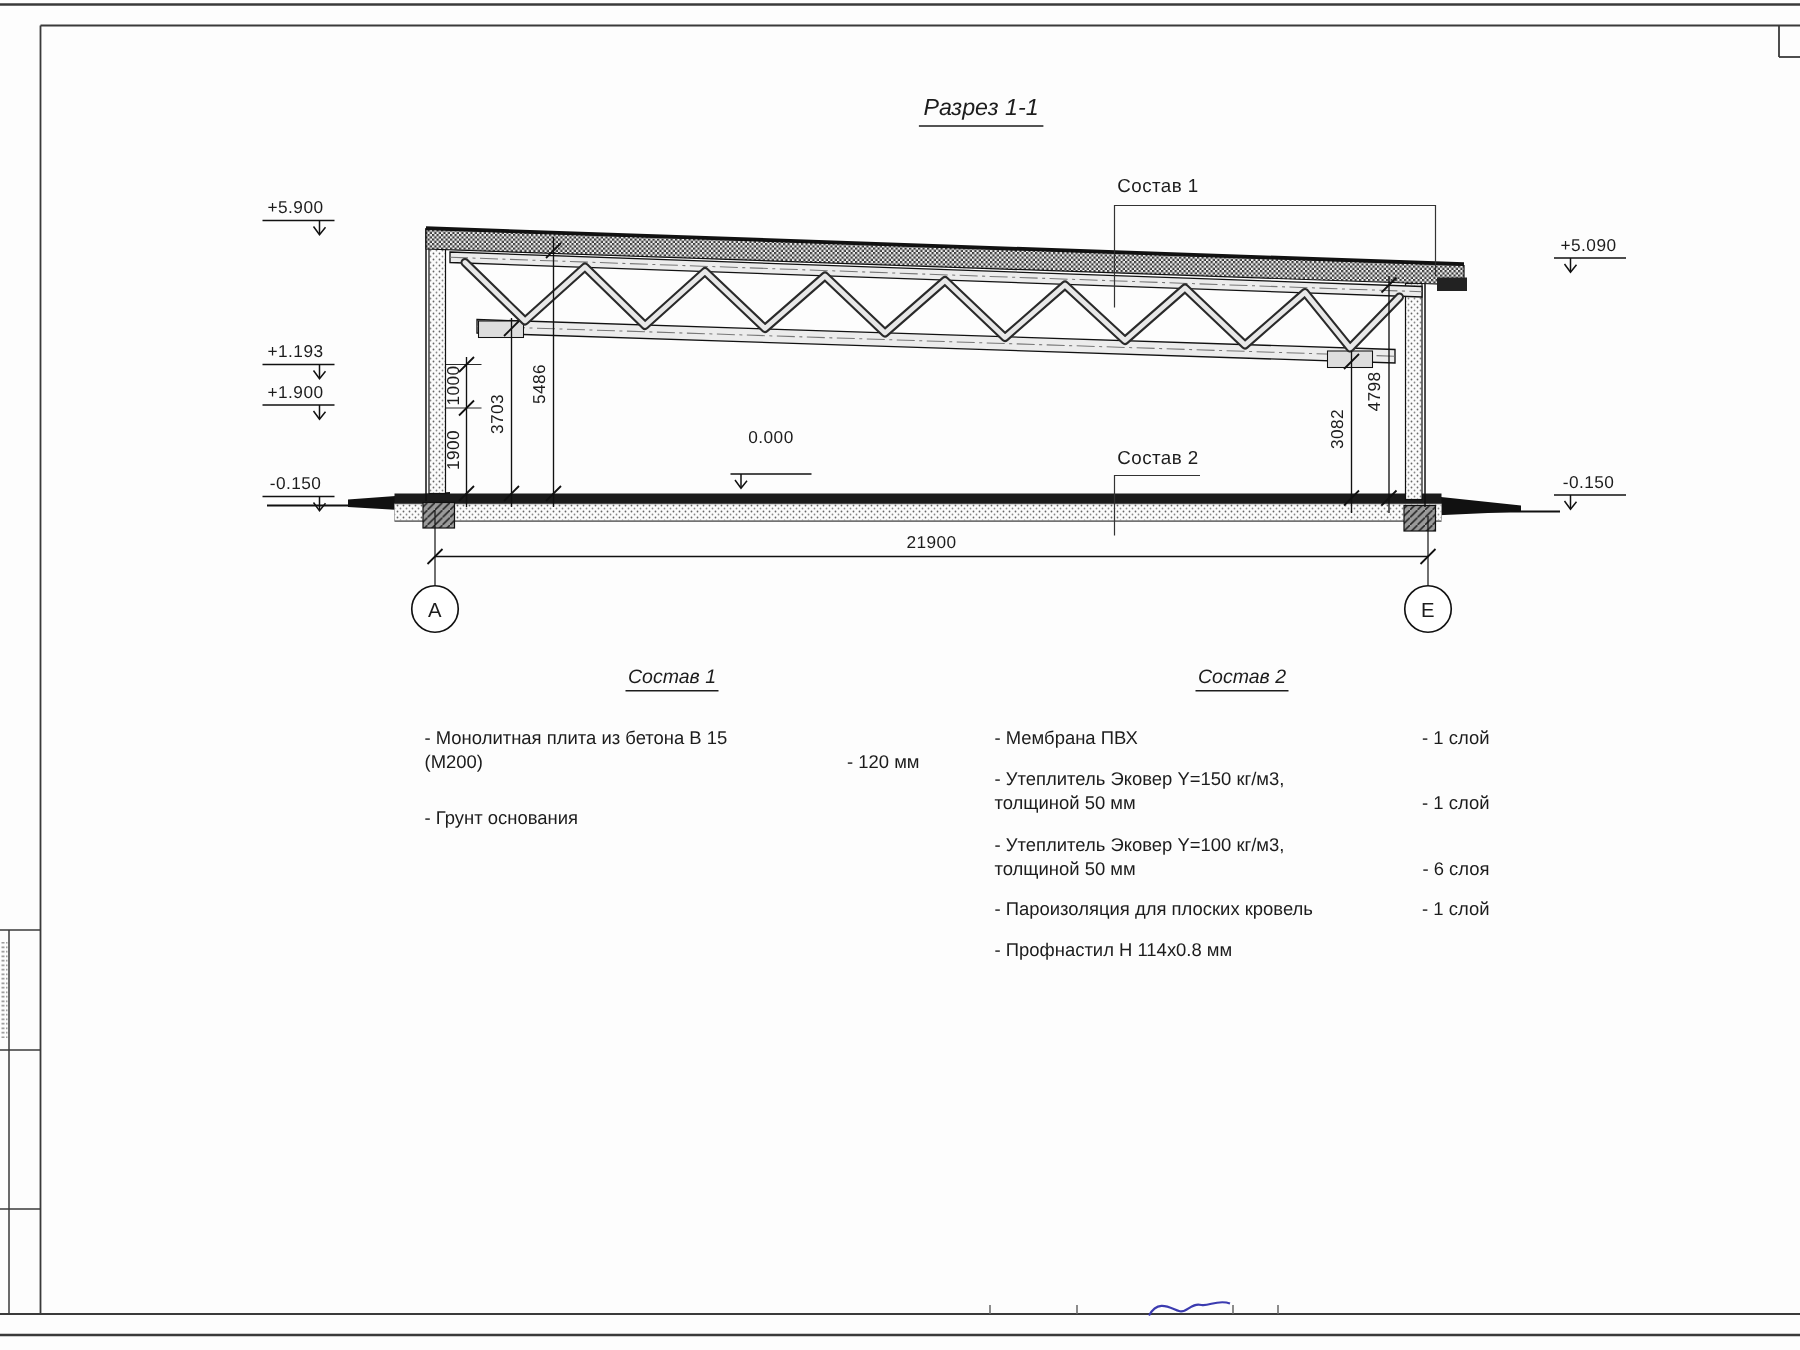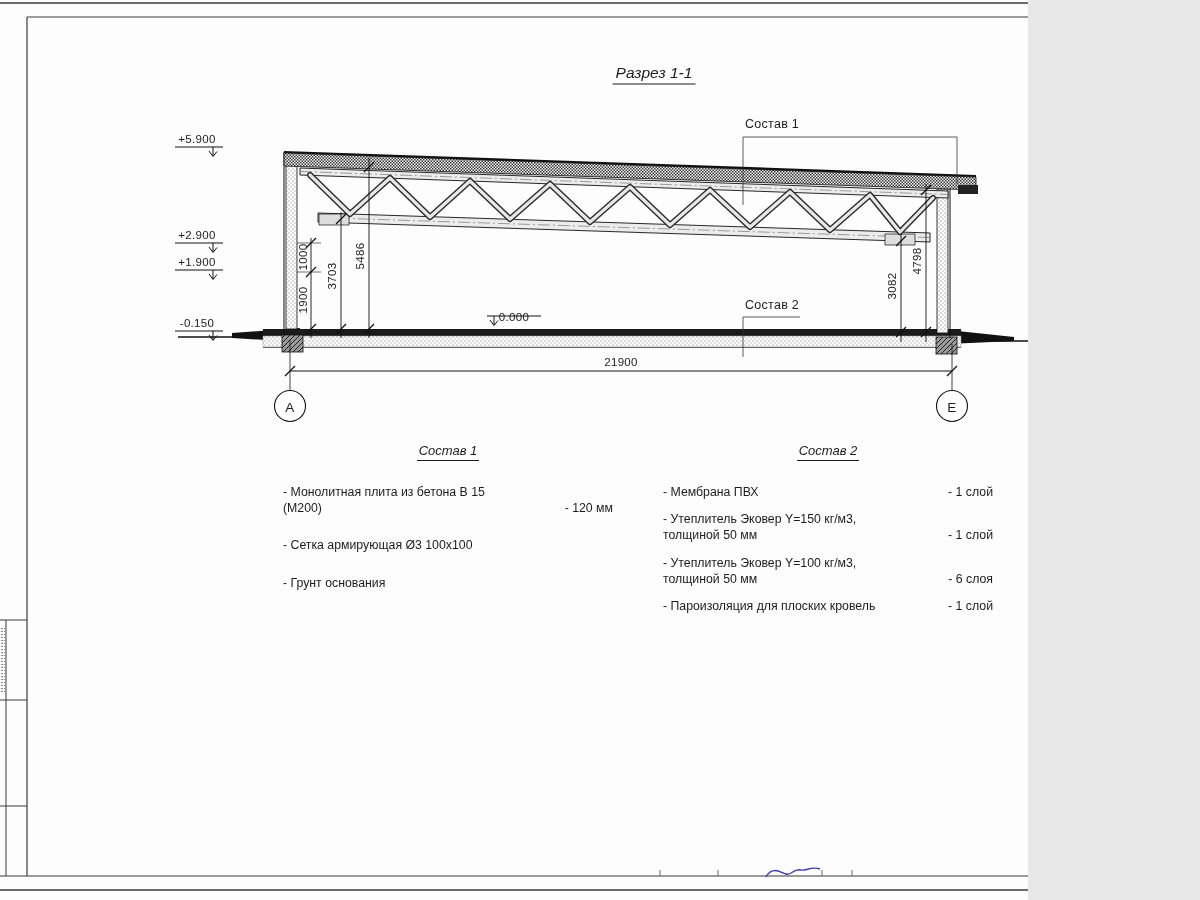--- a/index.html
+++ b/index.html
@@ -1,17 +1,17 @@
 <!DOCTYPE html>
 <html><head>
 <meta charset="utf-8">
 <style>
   html,body{margin:0;padding:0;background:#e8e8e8;}
   .sheet{
-    position:relative;width:1028px;height:900px;background:#fdfdfd;
+    position:relative;width:1200px;height:900px;background:#fdfdfd;
     font-family:"Liberation Sans",sans-serif;color:#1c1c1c;overflow:hidden;
   }
   svg{position:absolute;left:0;top:0;}
   .lbl{
     position:absolute;white-space:nowrap;font-size:11.5px;color:#1c1c1c;
     transform:translate(-50%,-50%);letter-spacing:.3px;
   }
   .rot90{transform:translate(-50%,-50%) rotate(-90deg);}
   .big{font-size:12.5px;}
   .axis-letter{font-size:13.5px;}
@@ -189,26 +189,26 @@
 
     <g>
       <polyline points="743,205 743,137 957,137 957,184" fill="none" stroke="#333" stroke-width="0.8"></polyline>
       <polyline points="800,317 743,317 743,357" fill="none" stroke="#333" stroke-width="0.8"></polyline>
     </g>
   </svg>
 
   <div class="page-title">Разрез 1-1</div>
 
   <span class="lbl" style="left:197px;top:139px">+5.900</span>
-  <span class="lbl" style="left:197px;top:235px">+2.900</span>
+  <span class="lbl" style="left:197px;top:235px">+1.193</span>
   <span class="lbl" style="left:197px;top:262px">+1.900</span>
   <span class="lbl" style="left:197px;top:323px">-0.150</span>
   <span class="lbl" style="left:1059px;top:164px">+5.090</span>
   <span class="lbl" style="left:1059px;top:322px">-0.150</span>
-  <span class="lbl" style="left:514px;top:317px">0.000</span>
+  <span class="lbl" style="left:514px;top:292px">0.000</span>
 
   <span class="lbl rot90" style="left:303px;top:300px">1900</span>
   <span class="lbl rot90" style="left:303px;top:257px">1000</span>
   <span class="lbl rot90" style="left:332px;top:276px">3703</span>
   <span class="lbl rot90" style="left:360px;top:256px">5486</span>
   <span class="lbl rot90" style="left:892px;top:286px">3082</span>
   <span class="lbl rot90" style="left:917px;top:261px">4798</span>
 
   <span class="lbl" style="left:621px;top:362px">21900</span>
 
@@ -218,24 +218,20 @@
   <span class="lbl big" style="left:772px;top:124px">Состав 1</span>
   <span class="lbl big" style="left:772px;top:305px">Состав 2</span>
 
   <div class="mat c1" style="left:283px">
     <div class="mtitle"><span>Состав 1</span></div>
     <div class="mrow">
       <span class="mname">- Монолитная плита из бетона В 15 (М200)</span>
       <span class="mval">- 120 мм</span>
     </div>
     <div class="mrow">
-      <span class="mname">- Сетка армирующая Ø3 100х100</span>
-      <span class="mval"></span>
-    </div>
-    <div class="mrow">
       <span class="mname">- Грунт основания</span>
       <span class="mval"></span>
     </div>
   </div>
 
   <div class="mat c2" style="left:663px">
     <div class="mtitle"><span>Состав 2</span></div>
     <div class="mrow">
       <span class="mname">- Мембрана ПВХ</span>
       <span class="mval">- 1 слой</span>
@@ -247,15 +243,19 @@
     </div>
     <div class="mrow">
       <span class="mname">- Утеплитель Эковер Y=100 кг/м3,
 толщиной 50 мм</span>
       <span class="mval">- 6 слоя</span>
     </div>
     <div class="mrow">
       <span class="mname">- Пароизоляция для плоских кровель</span>
       <span class="mval">- 1 слой</span>
     </div>
+    <div class="mrow">
+      <span class="mname">- Профнастил Н 114х0.8 мм</span>
+      <span class="mval"></span>
+    </div>
   </div>
 
 </div>
 
 </body></html>

